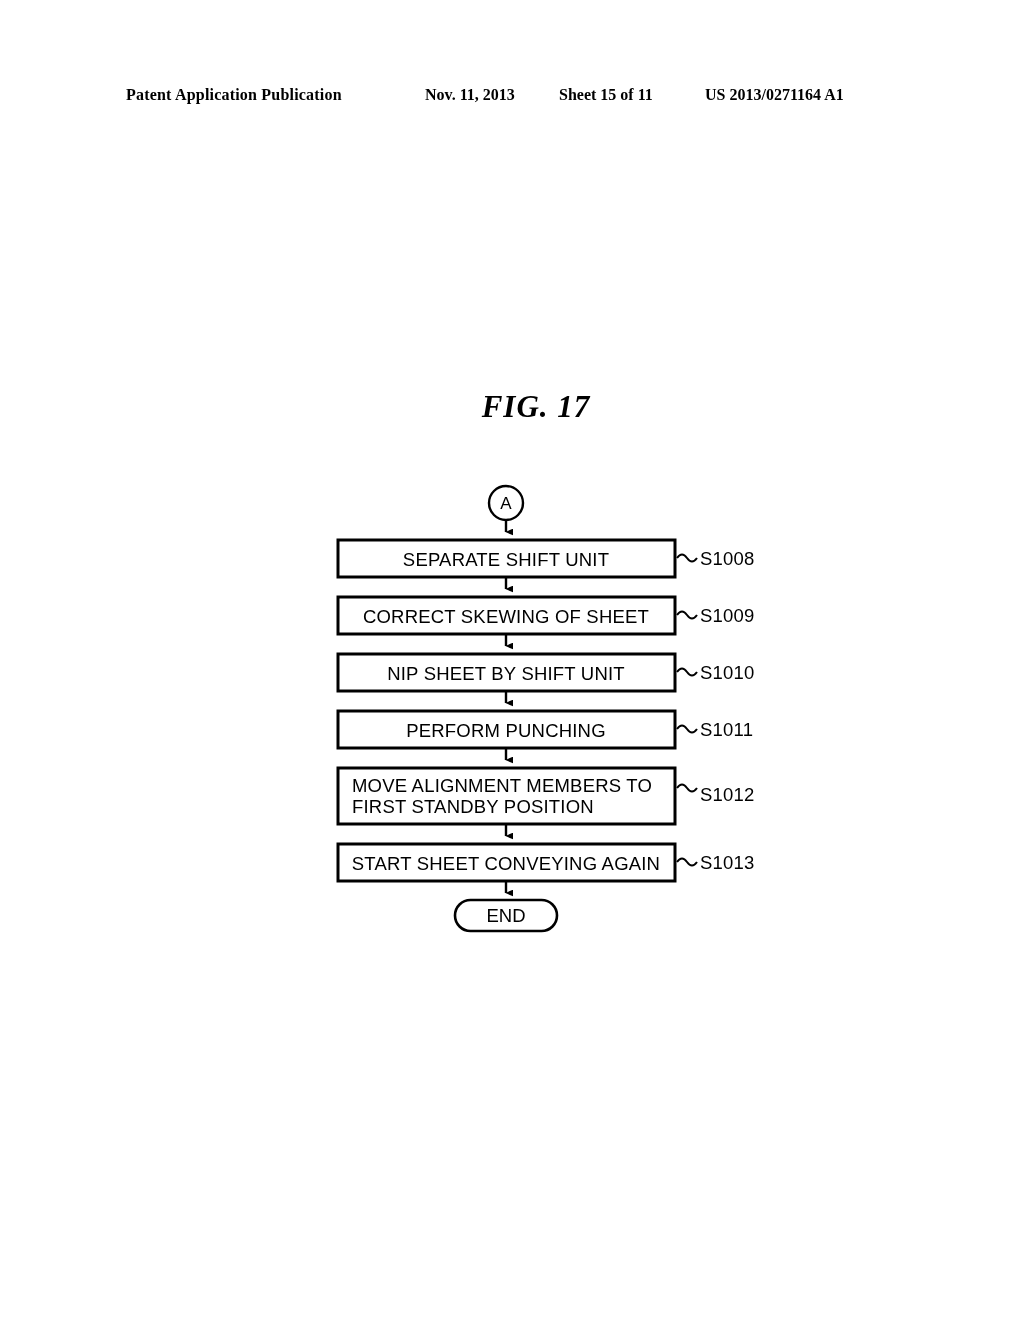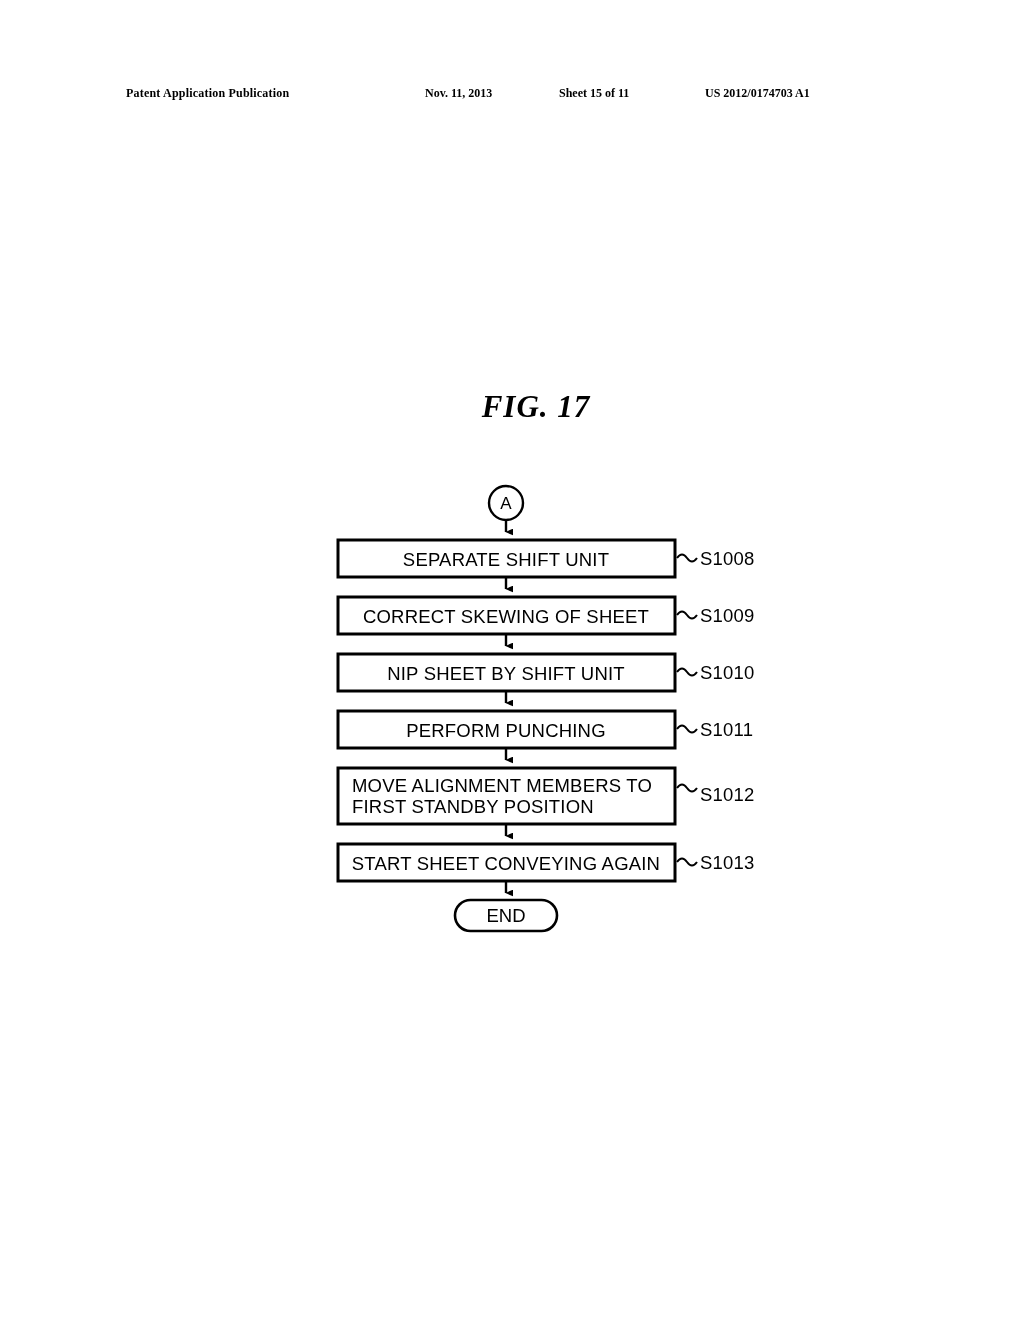--- a/index.html
+++ b/index.html
@@ -19,21 +19,21 @@
 
   
   .page-header {
     position: absolute;
     left: 0;
     top: 86px;
     width: 1024px;
     height: 30px;
     font-family: "Liberation Serif", serif;
     font-weight: bold;
-    font-size: 12px;
+    font-size: 16px;
     color: #000000;
     white-space: nowrap;
   }
   .page-header .hdr-pub {
     position: absolute;
     left: 126px;
     top: 0;
     letter-spacing: 0.2px;
   }
   .page-header .hdr-date {
@@ -138,21 +138,21 @@
     fill: none;
   }
 </style>
 </head>
 <body>
 
 <div class="page-header">
   <span class="hdr-pub">Patent Application Publication</span>
   <span class="hdr-date">Nov. 11, 2013</span>
   <span class="hdr-sheet">Sheet 15 of 11</span>
-  <span class="hdr-docnum">US 2012/0174703 A1</span>
+  <span class="hdr-docnum">US 2013/0271164 A1</span>
 </div>
 
 <div class="fig-title">FIG. 17</div>
 
 <div class="flowchart">
   <svg width="1024" height="1320" viewBox="0 0 1024 1320" xmlns="http://www.w3.org/2000/svg">
     <defs>
       <marker id="arrowhead" markerWidth="7" markerHeight="8" refX="3.5" refY="7.4" orient="auto" markerUnits="userSpaceOnUse">
         <polygon points="0,0 7,0 3.5,8" fill="#000000"></polygon>
       </marker>

